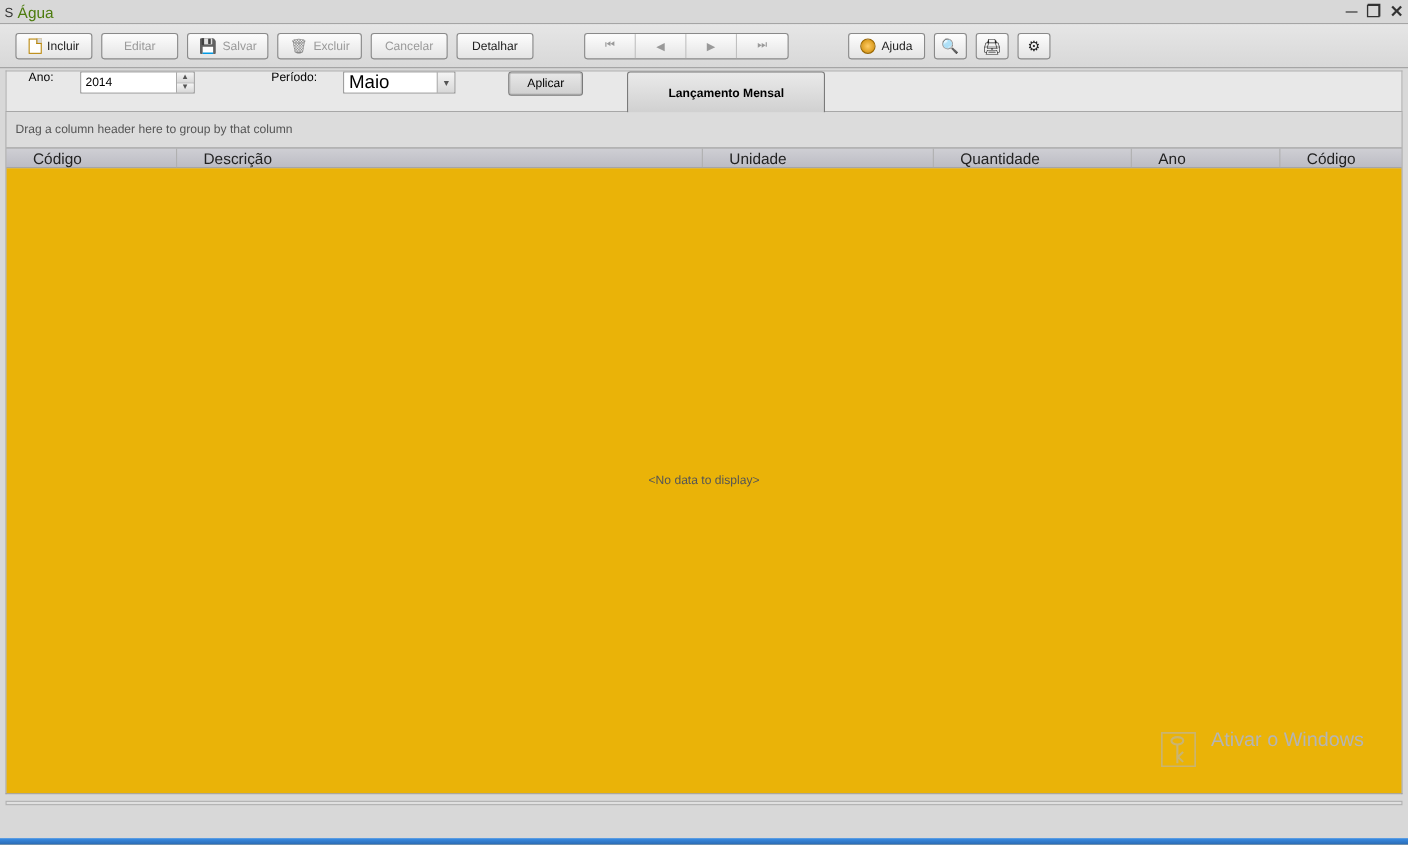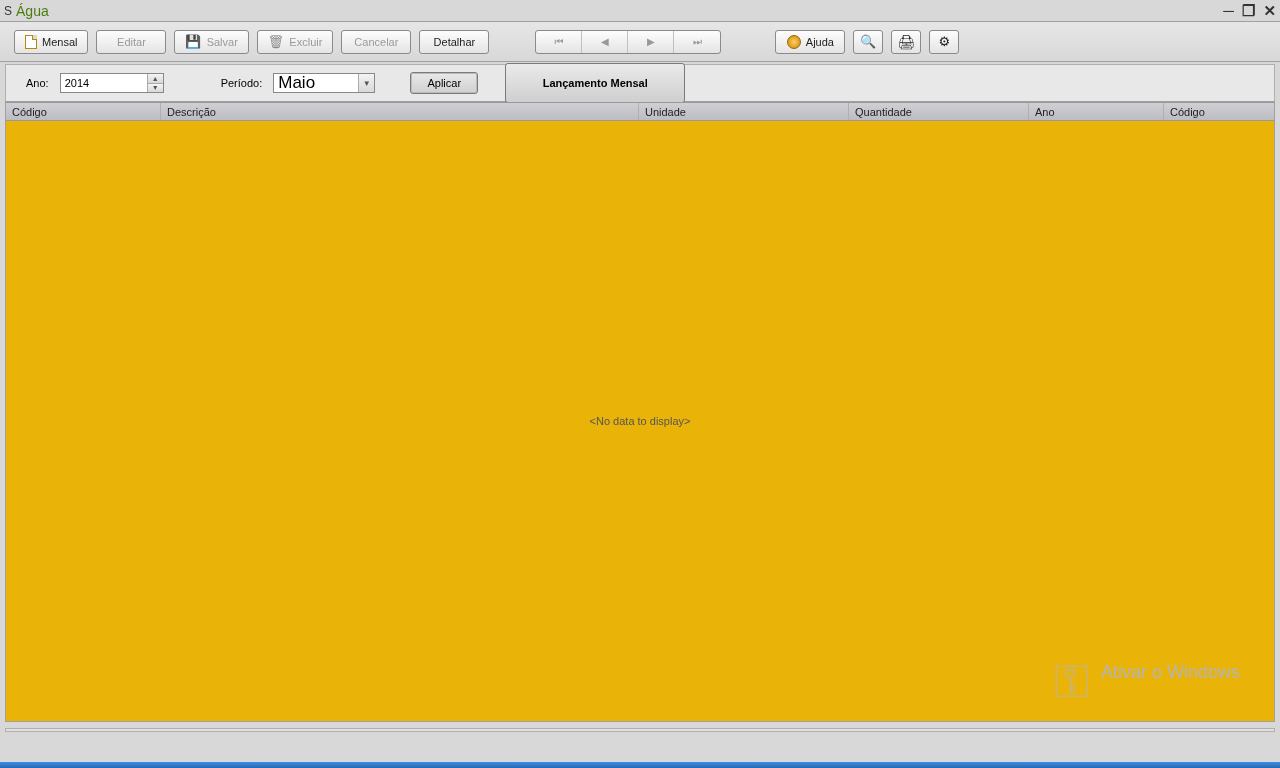--- a/index.html
+++ b/index.html
@@ -124,23 +124,23 @@
       display: inline-block;
     }
     .icon-zoom { font-size: 13px; }
     .icon-print { font-size: 14px; }
     .icon-grid { font-size: 13px; }
     .filterbar {
       height: 38px;
       background: #e8e8e8;
       border-bottom: 1px solid #a0a0a0;
       display: flex;
-      align-items: center;
+      align-items: flex-start;
       padding: 0 6px;
-      gap: 11px;
+      gap: 24px;
       margin: 2px 5px 0 5px;
       border-top: 1px solid #b0b0b0;
       border-left: 1px solid #b0b0b0;
       border-right: 1px solid #b0b0b0;
     }
     .filterbar label { font-size: 11px; margin-left: 14px; }
     .spin-input {
       display: flex;
       height: 20px;
       border: 1px solid #888;
@@ -238,24 +238,24 @@
     }
     .grid-header {
       height: 19px;
       background: linear-gradient(#cfcfd4, #bcbcc4);
       border-top: 1px solid #999;
       border-bottom: 1px solid #999;
       display: flex;
     }
     .grid-header .col {
       border-right: 1px solid #b0b0b0;
-      padding: 0 6px;
-      display: flex;
-      align-items: center;
-      font-size: 11px;
+      padding: 0 24px;
+      display: flex;
+      align-items: center;
+      font-size: 14px;
       color: #222;
     }
     .col-codigo { width: 155px; }
     .col-descricao { flex: 1; }
     .col-unidade { width: 210px; }
     .col-quantidade { width: 180px; }
     .col-ano { width: 135px; }
     .col-periodo { width: 110px; border-right: none !important; }
     .grid-body {
       flex: 1;
@@ -318,21 +318,21 @@
   <div class="titlebar-controls">
     <span>─</span>
     <span>❐</span>
     <span>✕</span>
   </div>
 </div>
 
 <div class="toolbar">
   <div class="btn wide">
     <span class="icon-doc"></span>
-    <span>Mensal</span>
+    <span>Incluir</span>
   </div>
   <div class="btn wide disabled">
     <span>Editar</span>
   </div>
   <div class="btn wide disabled">
     <span class="icon-save">💾</span>
     <span>Salvar</span>
   </div>
   <div class="btn wide disabled">
     <span class="icon-trash">🗑</span>
@@ -391,20 +391,21 @@
   <div class="combo">
     <input type="text" value="Maio" style="">
     <div class="drop">▼</div>
   </div>
 
   <button class="btn-apply">Aplicar</button>
   <button class="btn-monthly">Lançamento Mensal</button>
 </div>
 
 <div class="grid-container">
+  <div class="group-panel">Drag a column header here to group by that column</div>
   <div class="grid-header">
     <div class="col col-codigo">Código</div>
     <div class="col col-descricao">Descrição</div>
     <div class="col col-unidade">Unidade</div>
     <div class="col col-quantidade">Quantidade</div>
     <div class="col col-ano">Ano</div>
     <div class="col col-periodo">Código</div>
   </div>
   <div class="grid-body">
     <span>&lt;No data to display&gt;</span>

